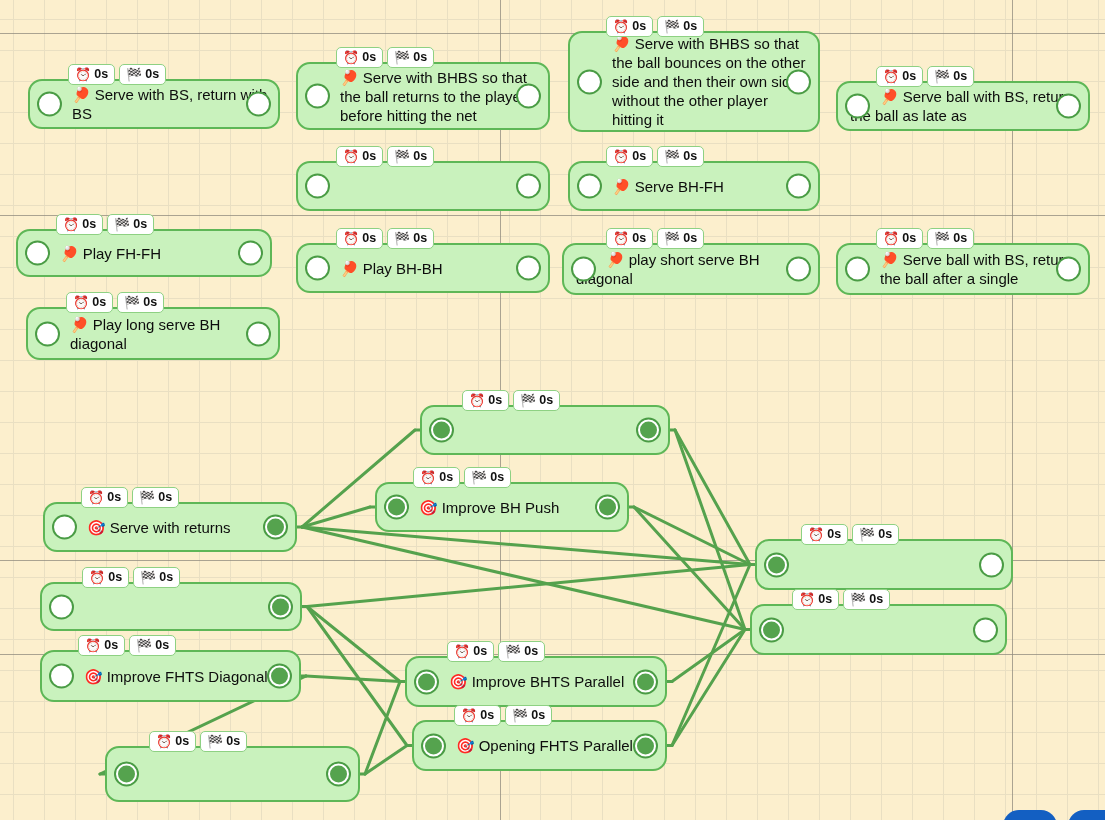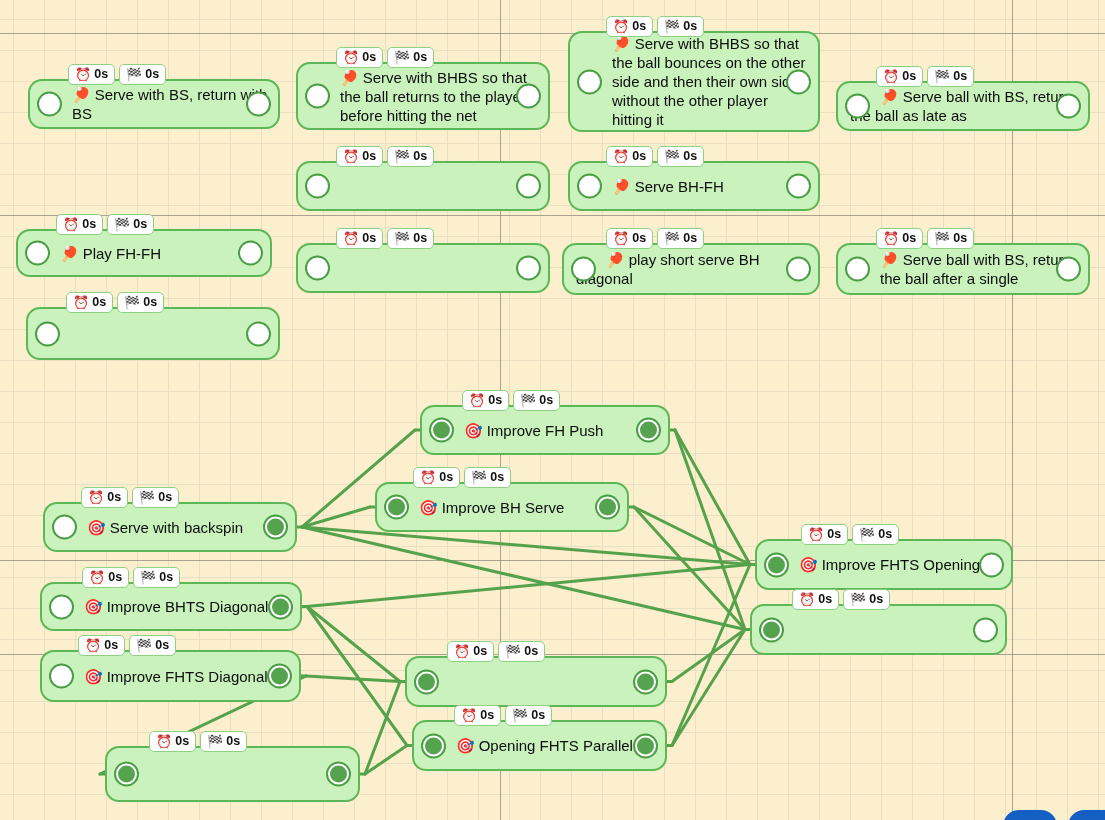--- a/index.html
+++ b/index.html
@@ -211,20 +211,21 @@
           <span class="badge">
             <i class="emoji clock">⏰</i>
             <span>0s</span>
           </span>
           <span class="badge">
             <i class="emoji flag">🏁</i>
             <span>0s</span>
           </span>
         </div>
         <div class="port in"></div>
+        <div class="label"><i class="emoji paddle">🏓</i><span>Play BH-BH</span></div>
         <div class="port out"></div>
       </div>
       <div class="node wrap" style="left: 562px; top: 243px; width: 258px; height: 52px;">
         <div class="badges" style="left: 42px;">
           <span class="badge">
             <i class="emoji clock">⏰</i>
             <span>0s</span>
           </span>
           <span class="badge">
             <i class="emoji flag">🏁</i>
@@ -255,80 +256,79 @@
           <span class="badge">
             <i class="emoji clock">⏰</i>
             <span>0s</span>
           </span>
           <span class="badge">
             <i class="emoji flag">🏁</i>
             <span>0s</span>
           </span>
         </div>
         <div class="port in"></div>
+        <div class="label"><i class="emoji paddle">🏓</i><span>Play long serve BH diagonal</span></div>
         <div class="port out"></div>
       </div>
       <div class="node" style="left: 420px; top: 405px; width: 250px; height: 50px;">
         <div class="badges" style="left: 40px;">
           <span class="badge">
             <i class="emoji clock">⏰</i>
             <span>0s</span>
           </span>
           <span class="badge">
             <i class="emoji flag">🏁</i>
             <span>0s</span>
           </span>
         </div>
         <div class="port in filled"></div>
-        <div class="label"><i class="emoji target">🎯</i><span>Improve FH Push</span></div>
         <div class="port out filled"></div>
       </div>
       <div class="node" style="left: 375px; top: 482px; width: 254px; height: 50px;">
         <div class="badges" style="left: 36px;">
           <span class="badge">
             <i class="emoji clock">⏰</i>
             <span>0s</span>
           </span>
           <span class="badge">
             <i class="emoji flag">🏁</i>
             <span>0s</span>
           </span>
         </div>
         <div class="port in filled"></div>
-        <div class="label"><i class="emoji target">🎯</i><span>Improve BH Serve</span></div>
+        <div class="label"><i class="emoji target">🎯</i><span>Improve BH Push</span></div>
         <div class="port out filled"></div>
       </div>
       <div class="node" style="left: 43px; top: 502px; width: 254px; height: 50px;">
         <div class="badges" style="left: 36px;">
           <span class="badge">
             <i class="emoji clock">⏰</i>
             <span>0s</span>
           </span>
           <span class="badge">
             <i class="emoji flag">🏁</i>
             <span>0s</span>
           </span>
         </div>
         <div class="port in"></div>
-        <div class="label"><i class="emoji target">🎯</i><span>Serve with backspin</span></div>
+        <div class="label"><i class="emoji target">🎯</i><span>Serve with returns</span></div>
         <div class="port out filled"></div>
       </div>
       <div class="node" style="left: 755px; top: 539px; width: 258px; height: 51px;">
         <div class="badges" style="left: 44px;">
           <span class="badge">
             <i class="emoji clock">⏰</i>
             <span>0s</span>
           </span>
           <span class="badge">
             <i class="emoji flag">🏁</i>
             <span>0s</span>
           </span>
         </div>
         <div class="port in filled"></div>
-        <div class="label"><i class="emoji target">🎯</i><span>Improve FHTS Opening</span></div>
         <div class="port out"></div>
       </div>
       <div class="node" style="left: 750px; top: 604px; width: 257px; height: 51px;">
         <div class="badges" style="left: 40px;">
           <span class="badge">
             <i class="emoji clock">⏰</i>
             <span>0s</span>
           </span>
           <span class="badge">
             <i class="emoji flag">🏁</i>
@@ -343,21 +343,20 @@
           <span class="badge">
             <i class="emoji clock">⏰</i>
             <span>0s</span>
           </span>
           <span class="badge">
             <i class="emoji flag">🏁</i>
             <span>0s</span>
           </span>
         </div>
         <div class="port in"></div>
-        <div class="label"><i class="emoji target">🎯</i><span>Improve BHTS Diagonal</span></div>
         <div class="port out filled"></div>
       </div>
       <div class="node" style="left: 40px; top: 650px; width: 261px; height: 52px;">
         <div class="badges" style="left: 36px;">
           <span class="badge">
             <i class="emoji clock">⏰</i>
             <span>0s</span>
           </span>
           <span class="badge">
             <i class="emoji flag">🏁</i>
@@ -373,20 +372,21 @@
           <span class="badge">
             <i class="emoji clock">⏰</i>
             <span>0s</span>
           </span>
           <span class="badge">
             <i class="emoji flag">🏁</i>
             <span>0s</span>
           </span>
         </div>
         <div class="port in filled"></div>
+        <div class="label"><i class="emoji target">🎯</i><span>Improve BHTS Parallel</span></div>
         <div class="port out filled"></div>
       </div>
       <div class="node" style="left: 412px; top: 720px; width: 255px; height: 51px;">
         <div class="badges" style="left: 40px;">
           <span class="badge">
             <i class="emoji clock">⏰</i>
             <span>0s</span>
           </span>
           <span class="badge">
             <i class="emoji flag">🏁</i>

